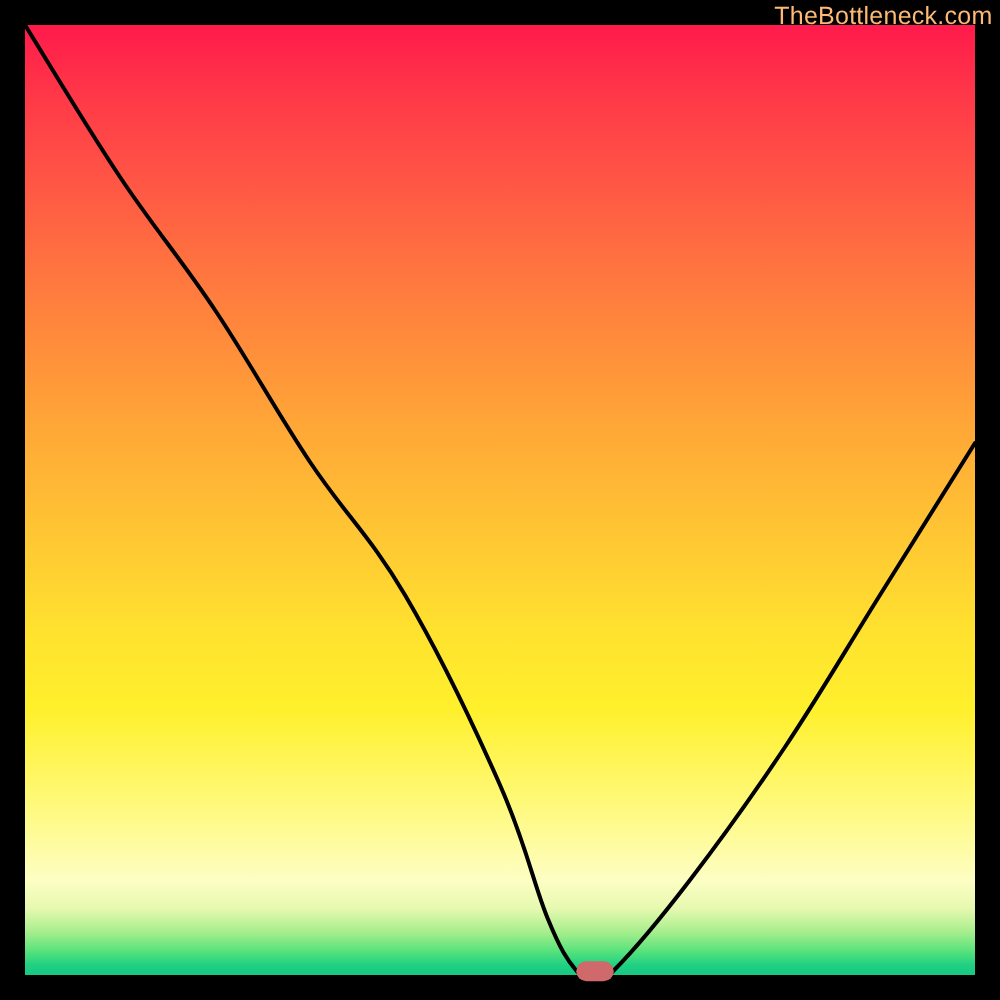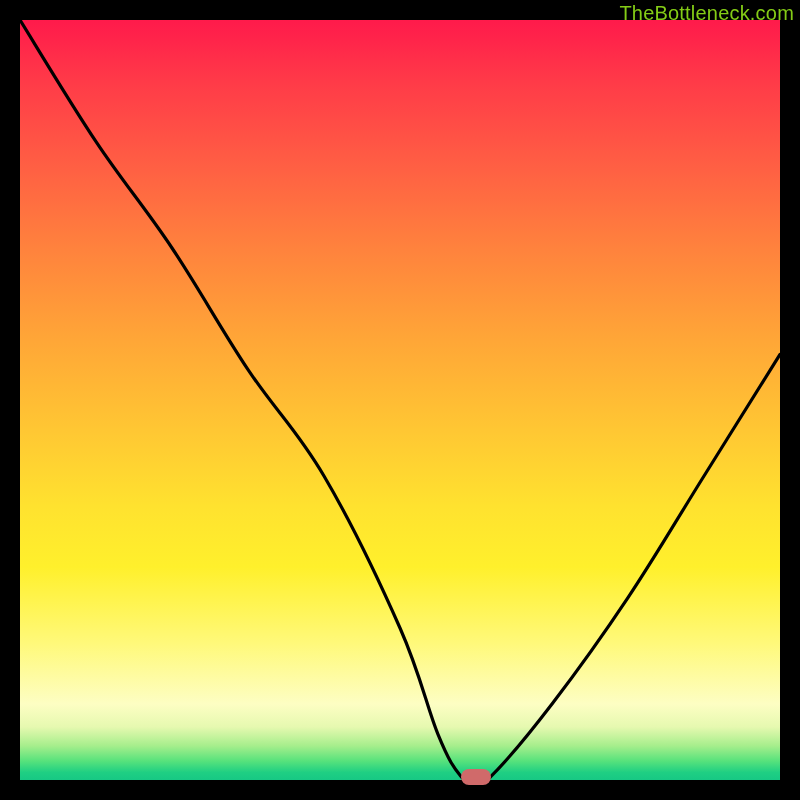--- a/index.html
+++ b/index.html
@@ -55,21 +55,21 @@
     width: 30px;
     height: 16px;
     border-radius: 8px;
     background: #d06a6a;
     transform: translate(-50%, -50%);
   }
   .watermark {
     position: absolute;
     top: 2px;
     right: 6px;
-    color: #84cc16;
+    color: #fdba74;
     font-size: 20px;
     font-weight: 500;
     letter-spacing: 0.2px;
   }
 </style>
 </head>
 <body>
 
 <div class="frame">
   <div class="watermark">TheBottleneck.com</div>

